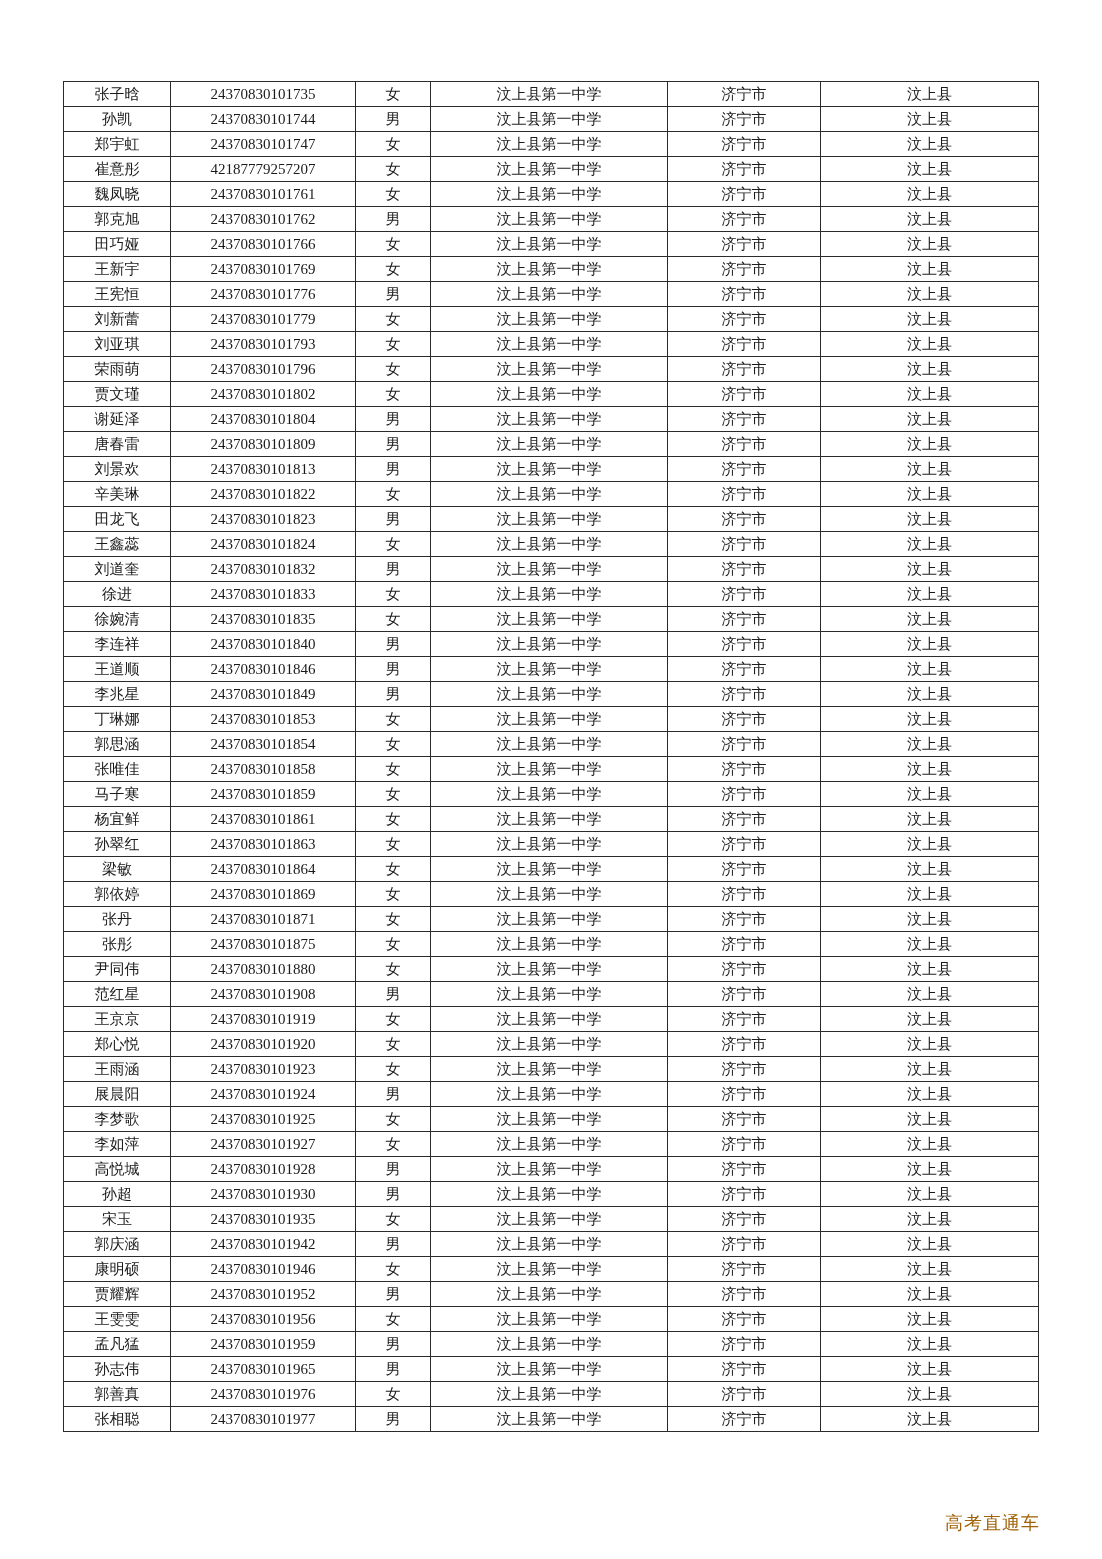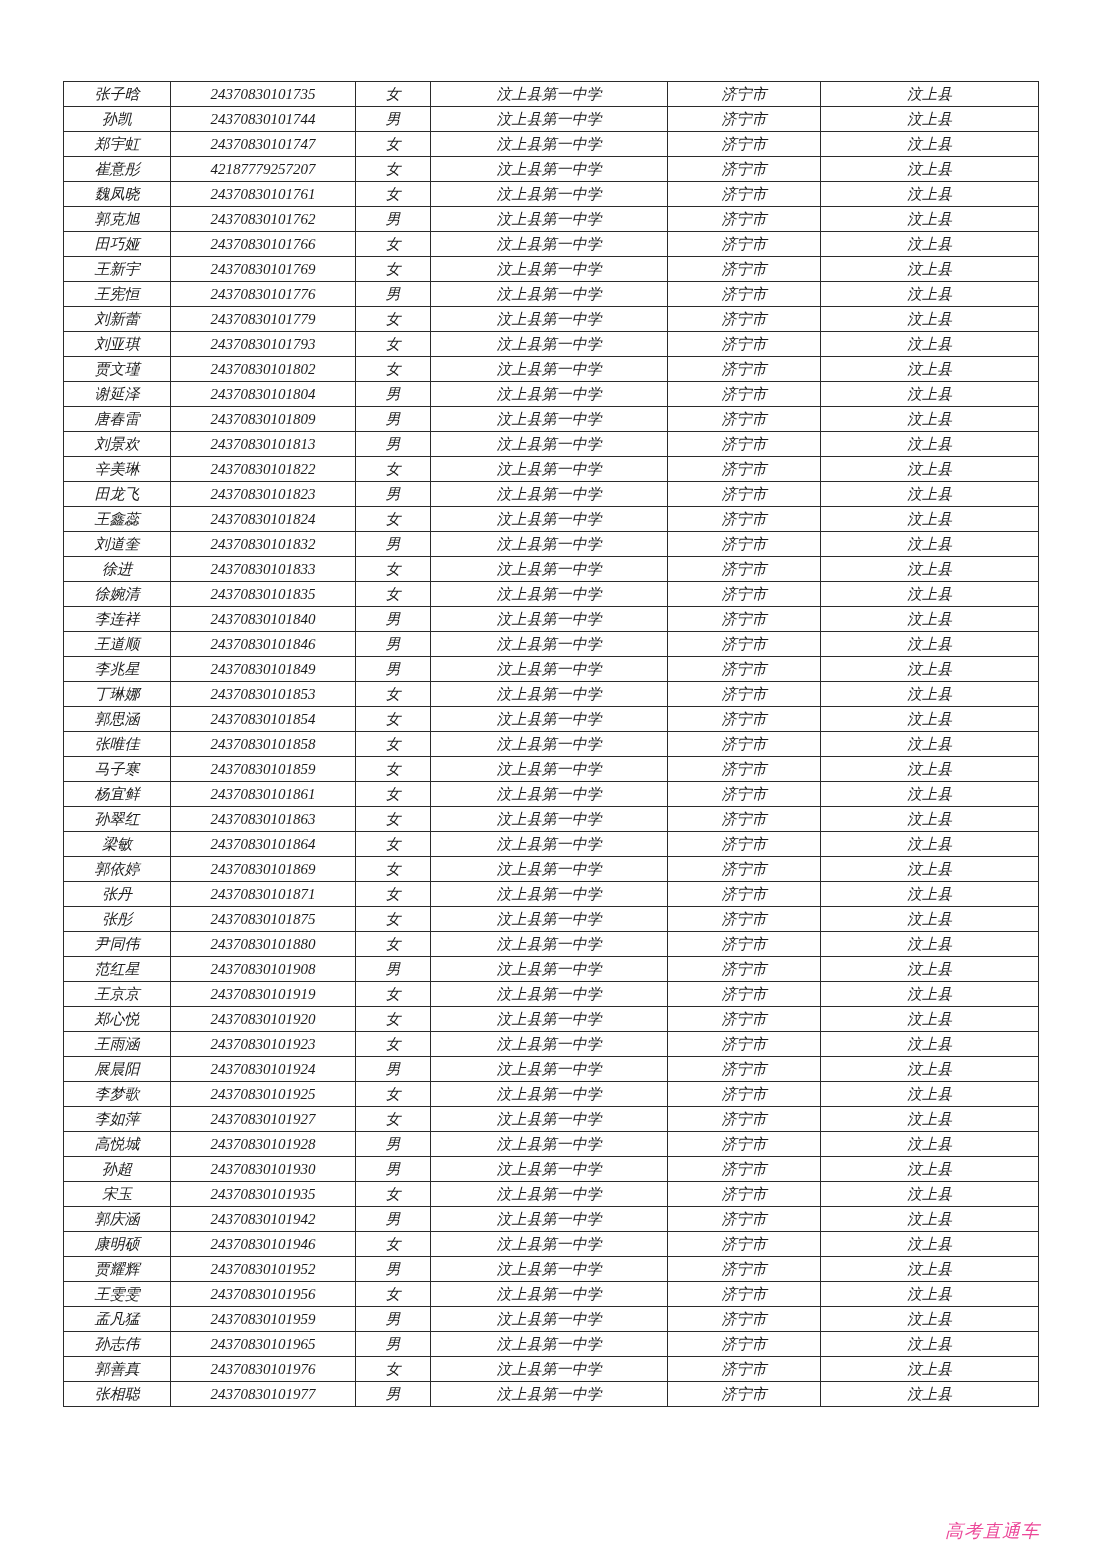--- a/index.html
+++ b/index.html
@@ -10,21 +10,20 @@
   body {
     position: relative;
     width: 1102px;
     height: 1559px;
     font-family: "Liberation Serif", "DejaVu Serif", serif;
     color: #1a1a1a;
   }
   .page {
     position: absolute;
     inset: 0;
-    font-style: italic;
   }
   table.student-table {
     position: absolute;
     left: 63px;
     top: 81px;
     width: 975px;
     border-collapse: collapse;
     table-layout: fixed;
   }
   table.student-table td {
@@ -40,23 +39,23 @@
   }
   col.c-name   { width: 107px; }
   col.c-id     { width: 185px; }
   col.c-gender { width: 75px;  }
   col.c-school { width: 237px; }
   col.c-city   { width: 153px; }
   col.c-county { width: 218px; }
   .watermark {
     position: absolute;
     right: 62px;
-    bottom: 16px;
+    bottom: 24px;
     font-size: 18px;
-    color: #ec4899;
+    color: #a16207;
     font-family: "Liberation Sans", "DejaVu Sans", sans-serif;
     letter-spacing: 1px;
   }
 </style>
 </head>
 <body>
 
 <div class="page">
 
   <table class="student-table">
@@ -151,20 +150,28 @@
         </tr>
         <tr>
           <td>刘亚琪</td>
           <td>24370830101793</td>
           <td>女</td>
           <td>汶上县第一中学</td>
           <td>济宁市</td>
           <td>汶上县</td>
         </tr>
         <tr>
+          <td>荣雨萌</td>
+          <td>24370830101796</td>
+          <td>女</td>
+          <td>汶上县第一中学</td>
+          <td>济宁市</td>
+          <td>汶上县</td>
+        </tr>
+        <tr>
           <td>贾文瑾</td>
           <td>24370830101802</td>
           <td>女</td>
           <td>汶上县第一中学</td>
           <td>济宁市</td>
           <td>汶上县</td>
         </tr>
         <tr>
           <td>谢延泽</td>
           <td>24370830101804</td>

